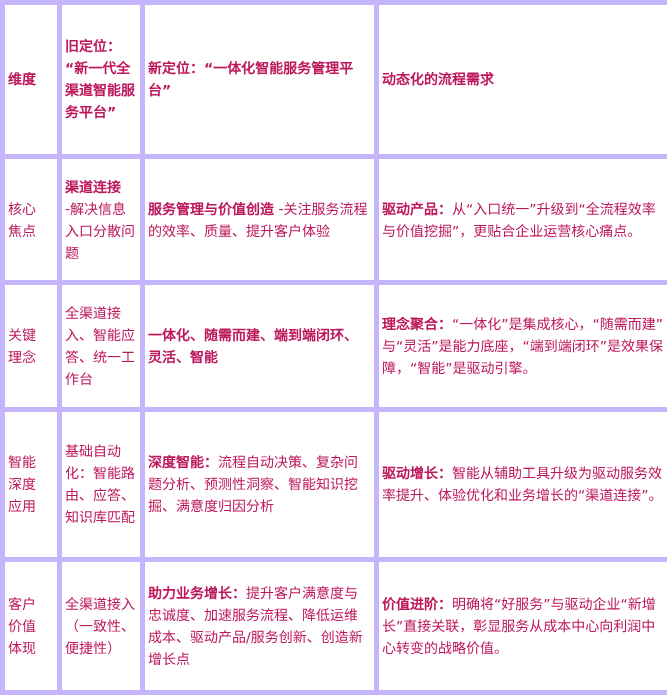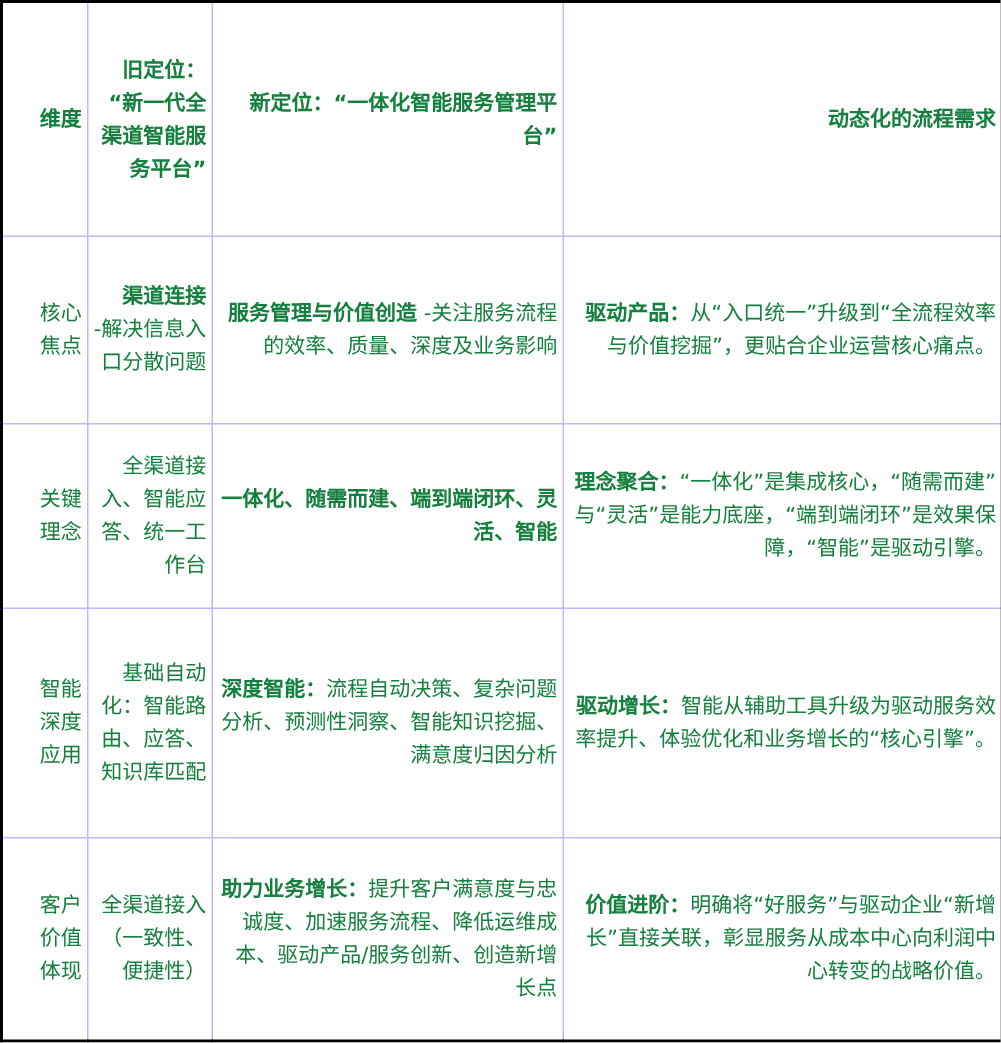--- a/index.html
+++ b/index.html
@@ -15,28 +15,28 @@
     background: #ffffff;
   }
   table.grid {
     width: 667px;
     height: 695px;
     border-collapse: collapse;
     table-layout: fixed;
     border: 2px solid #000000;
   }
   table.grid td, table.grid th {
-    border: 1px solid #c4b5fd;
+    border: 5px solid #c4b5fd;
     vertical-align: middle;
-    text-align: right;
+    text-align: left;
     padding: 2px 3px;
     box-sizing: border-box;
     font-size: 14px;
     line-height: 22px;
-    color: #15803d;
+    color: #be185d;
     white-space: pre-line;
     word-break: break-all;
     overflow: hidden;
   }
   col.c-dim { width: 57px; }
   col.c-old { width: 83px; }
   col.c-new { width: 234px; }
   col.c-adv { width: 293px; }
 
   .hdr {
@@ -78,41 +78,41 @@
 “新一代全渠道智能服务平台”</td>
       <td class="hdr">新定位：“一体化智能服务管理平台”</td>
       <td class="hdr">动态化的流程需求</td>
     </tr>
 
     <tr class="r-0">
       <td class="dim">核心
 焦点</td>
       <td><span class="bd">渠道连接</span><span class="rest">
 -解决信息入口分散问题</span></td>
-      <td><span class="bd">服务管理与价值创造</span><span class="rest"> -关注服务流程的效率、质量、深度及业务影响</span></td>
+      <td><span class="bd">服务管理与价值创造</span><span class="rest"> -关注服务流程的效率、质量、提升客户体验</span></td>
       <td><span class="bd">驱动产品：</span><span class="rest">从“入口统一”升级到“全流程效率与价值挖掘”，更贴合企业运营核心痛点。</span></td>
     </tr>
 
     <tr class="r-1">
       <td class="dim">关键
 理念</td>
       <td><span class="bd"></span><span class="rest">全渠道接入、智能应答、统一工作台</span></td>
       <td><span class="bd">一体化、随需而建、端到端闭环、灵活、智能</span><span class="rest"></span></td>
       <td><span class="bd">理念聚合：</span><span class="rest">“一体化”是集成核心，“随需而建”与“灵活”是能力底座，“端到端闭环”是效果保障，“智能”是驱动引擎。</span></td>
     </tr>
 
 
 
     <tr class="r-4">
       <td class="dim">智能
 深度
 应用</td>
       <td><span class="bd"></span><span class="rest">基础自动化：智能路由、应答、知识库匹配</span></td>
       <td><span class="bd">深度智能：</span><span class="rest">流程自动决策、复杂问题分析、预测性洞察、智能知识挖掘、满意度归因分析</span></td>
-      <td><span class="bd">驱动增长：</span><span class="rest">智能从辅助工具升级为驱动服务效率提升、体验优化和业务增长的“核心引擎”。</span></td>
+      <td><span class="bd">驱动增长：</span><span class="rest">智能从辅助工具升级为驱动服务效率提升、体验优化和业务增长的“渠道连接”。</span></td>
     </tr>
 
     <tr class="r-5">
       <td class="dim">客户
 价值
 体现</td>
       <td><span class="bd"></span><span class="rest">全渠道接入（一致性、便捷性）</span></td>
       <td><span class="bd">助力业务增长：</span><span class="rest">提升客户满意度与忠诚度、加速服务流程、降低运维成本、驱动产品/服务创新、创造新增长点</span></td>
       <td><span class="bd">价值进阶：</span><span class="rest">明确将“好服务”与驱动企业“新增长”直接关联，彰显服务从成本中心向利润中心转变的战略价值。</span></td>
     </tr>

